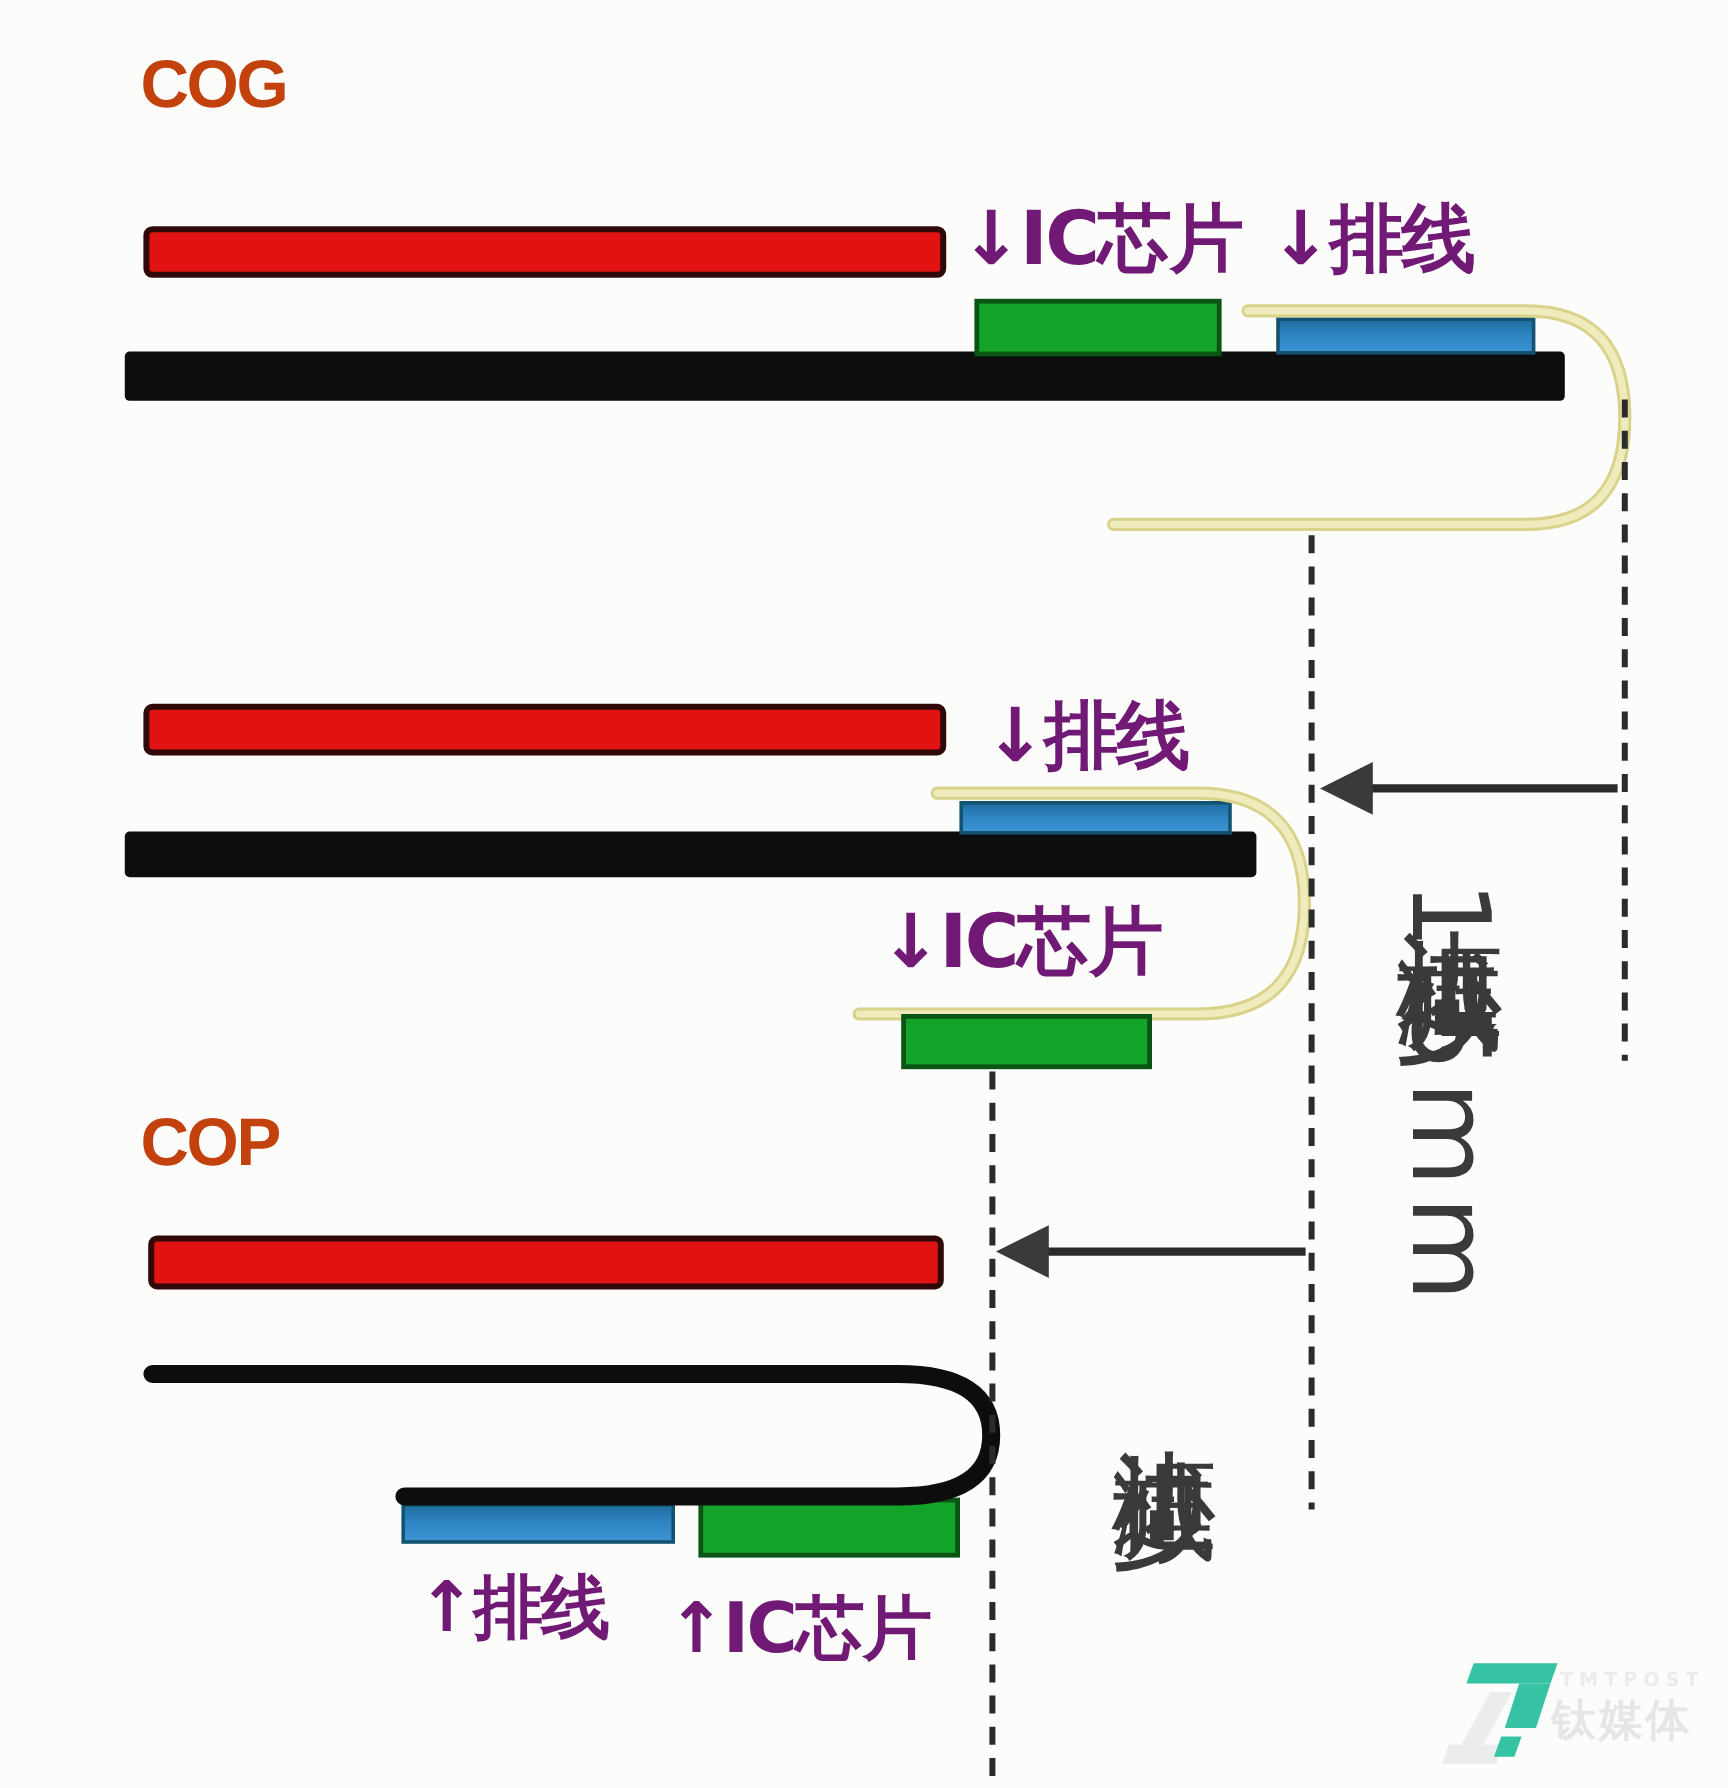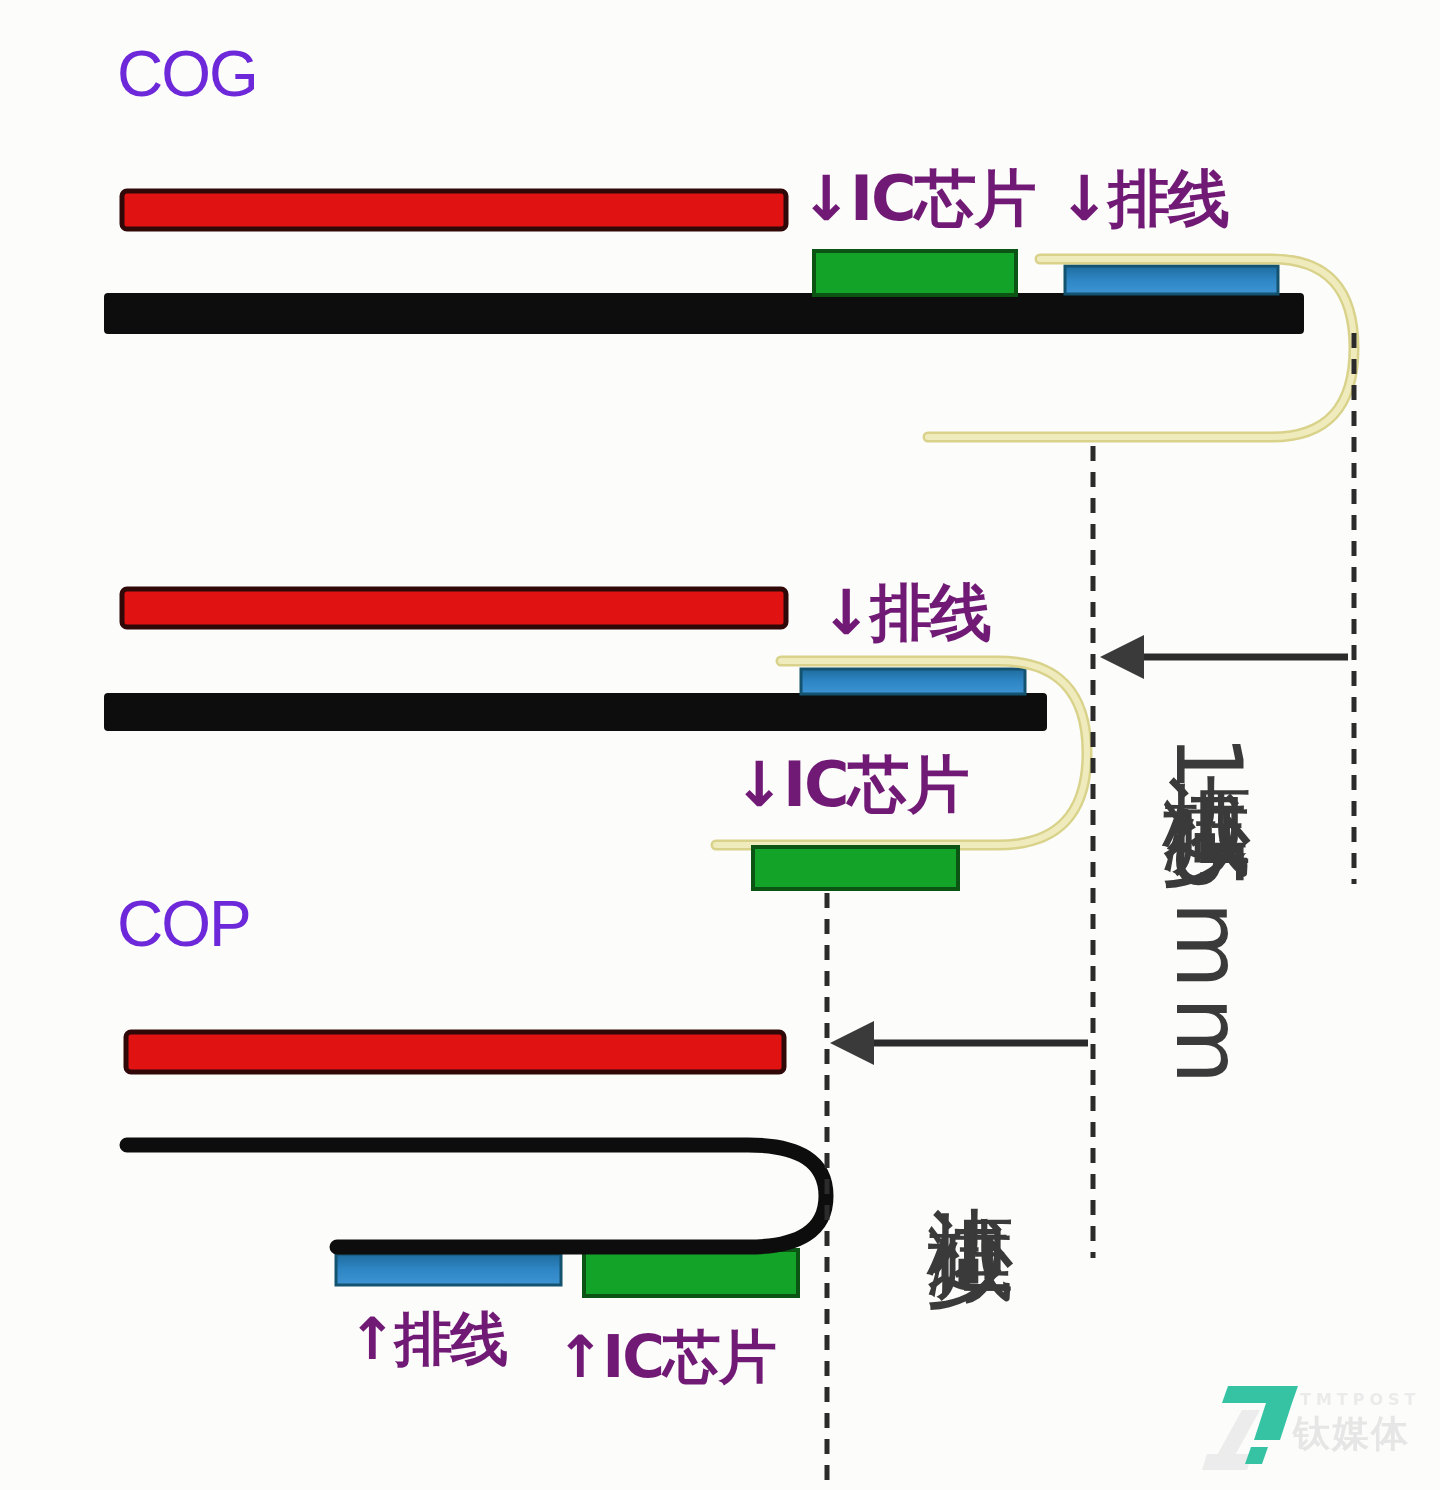--- a/index.html
+++ b/index.html
@@ -7,24 +7,24 @@
     position:relative;
     width:1440px;height:1490px;
     background:#fcfcfb;
     overflow:hidden;
     font-family:"DejaVu Sans","Liberation Sans",sans-serif;
   }
   #shape-layer{position:absolute;left:0;top:0;width:1440px;height:1490px;}
   .abs{position:absolute;white-space:nowrap;}
   .title{
     font-family:"Liberation Sans","DejaVu Sans",sans-serif;
-    font-weight:normal;
-    font-size:64px;
+    font-weight:bold;
+    font-size:56px;
     letter-spacing:-2px;
-    color:#6d28d9;
+    color:#c2410c;
     line-height:1;
   }
   .label{
     font-weight:bold;
     font-size:62px;
     letter-spacing:-2px;
     color:#701a75;
     line-height:1;
   }
   .label.small{font-size:58px;margin-top:16px;}
@@ -40,21 +40,21 @@
   .wm-en{
     font-size:16px;font-weight:bold;letter-spacing:5px;
     color:#EBEBEB;line-height:1;
   }
   .wm-cn{
     font-size:37px;font-weight:bold;letter-spacing:2px;
     color:#E6E6E6;line-height:1;
   }
   #title-cog{left:117px;top:42px;}
   #title-cof{left:117px;top:455px;}
-  #title-cop{left:117px;top:892px;}
+  #title-cop{left:117px;top:924px;}
   #cog-label-ic{left:800px;top:168px;}
   #cog-label-cable{left:1058px;top:168px;}
   #cof-label-cable{left:820px;top:582px;}
   #cof-label-ic{left:733px;top:754px;}
   #cop-label-cable{left:348px;top:1294px;}
   #cop-label-ic{left:556px;top:1312px;}
   #note-right{left:1160px;top:702px;height:770px;}
   #note-mid{left:924px;top:1136px;height:354px;}
   #wm-brand-en{left:1300px;top:1392px;}
   #wm-brand-cn{left:1293px;top:1415px;}

